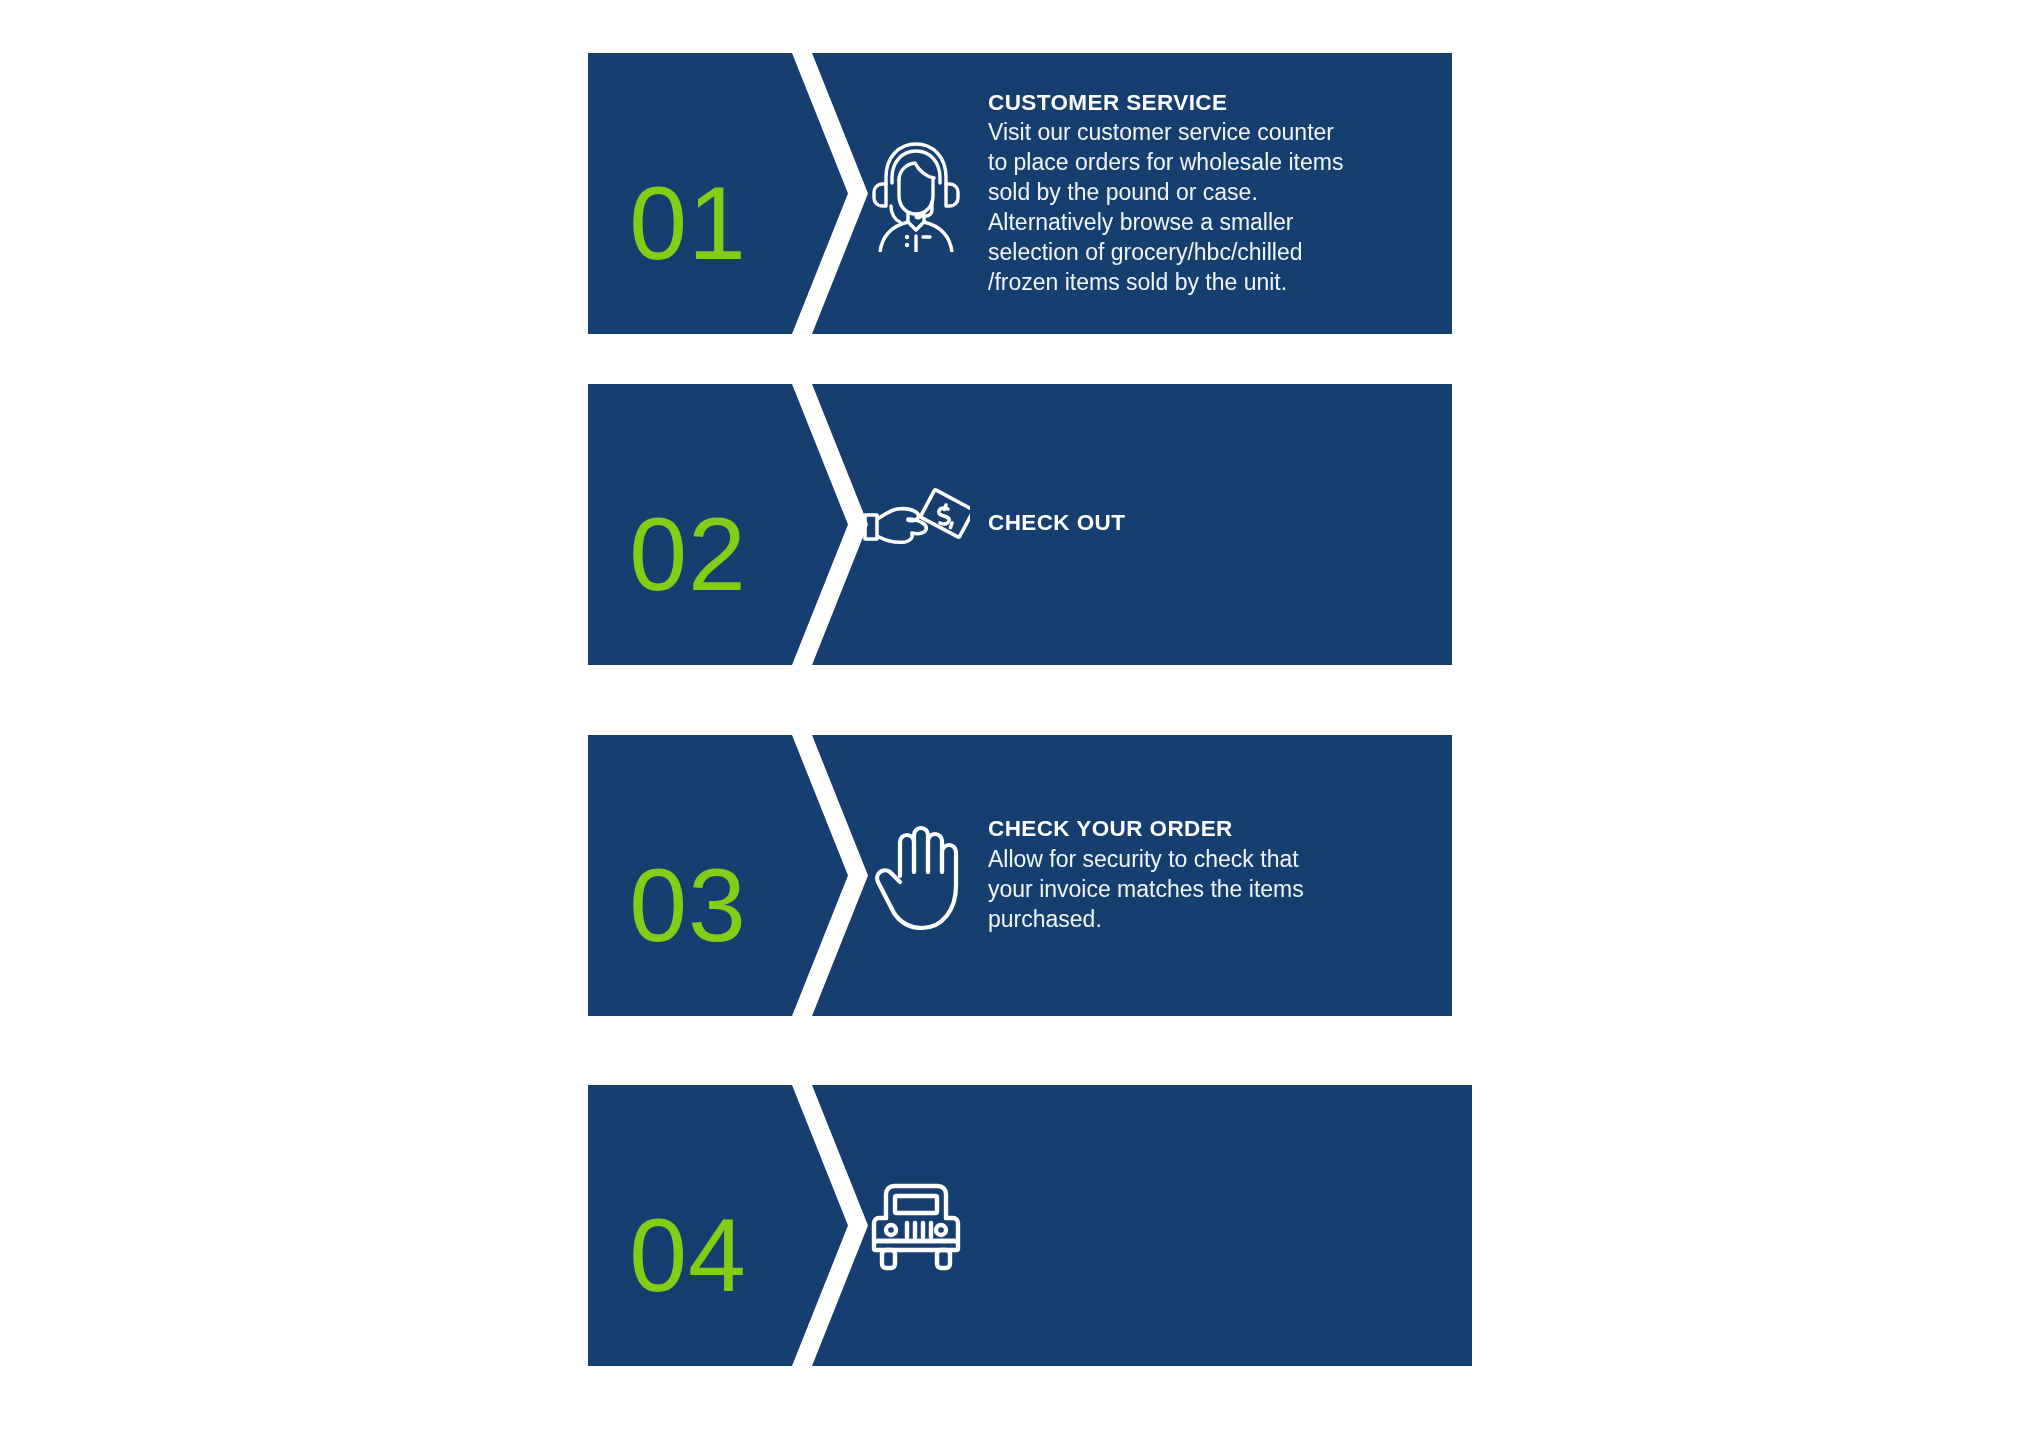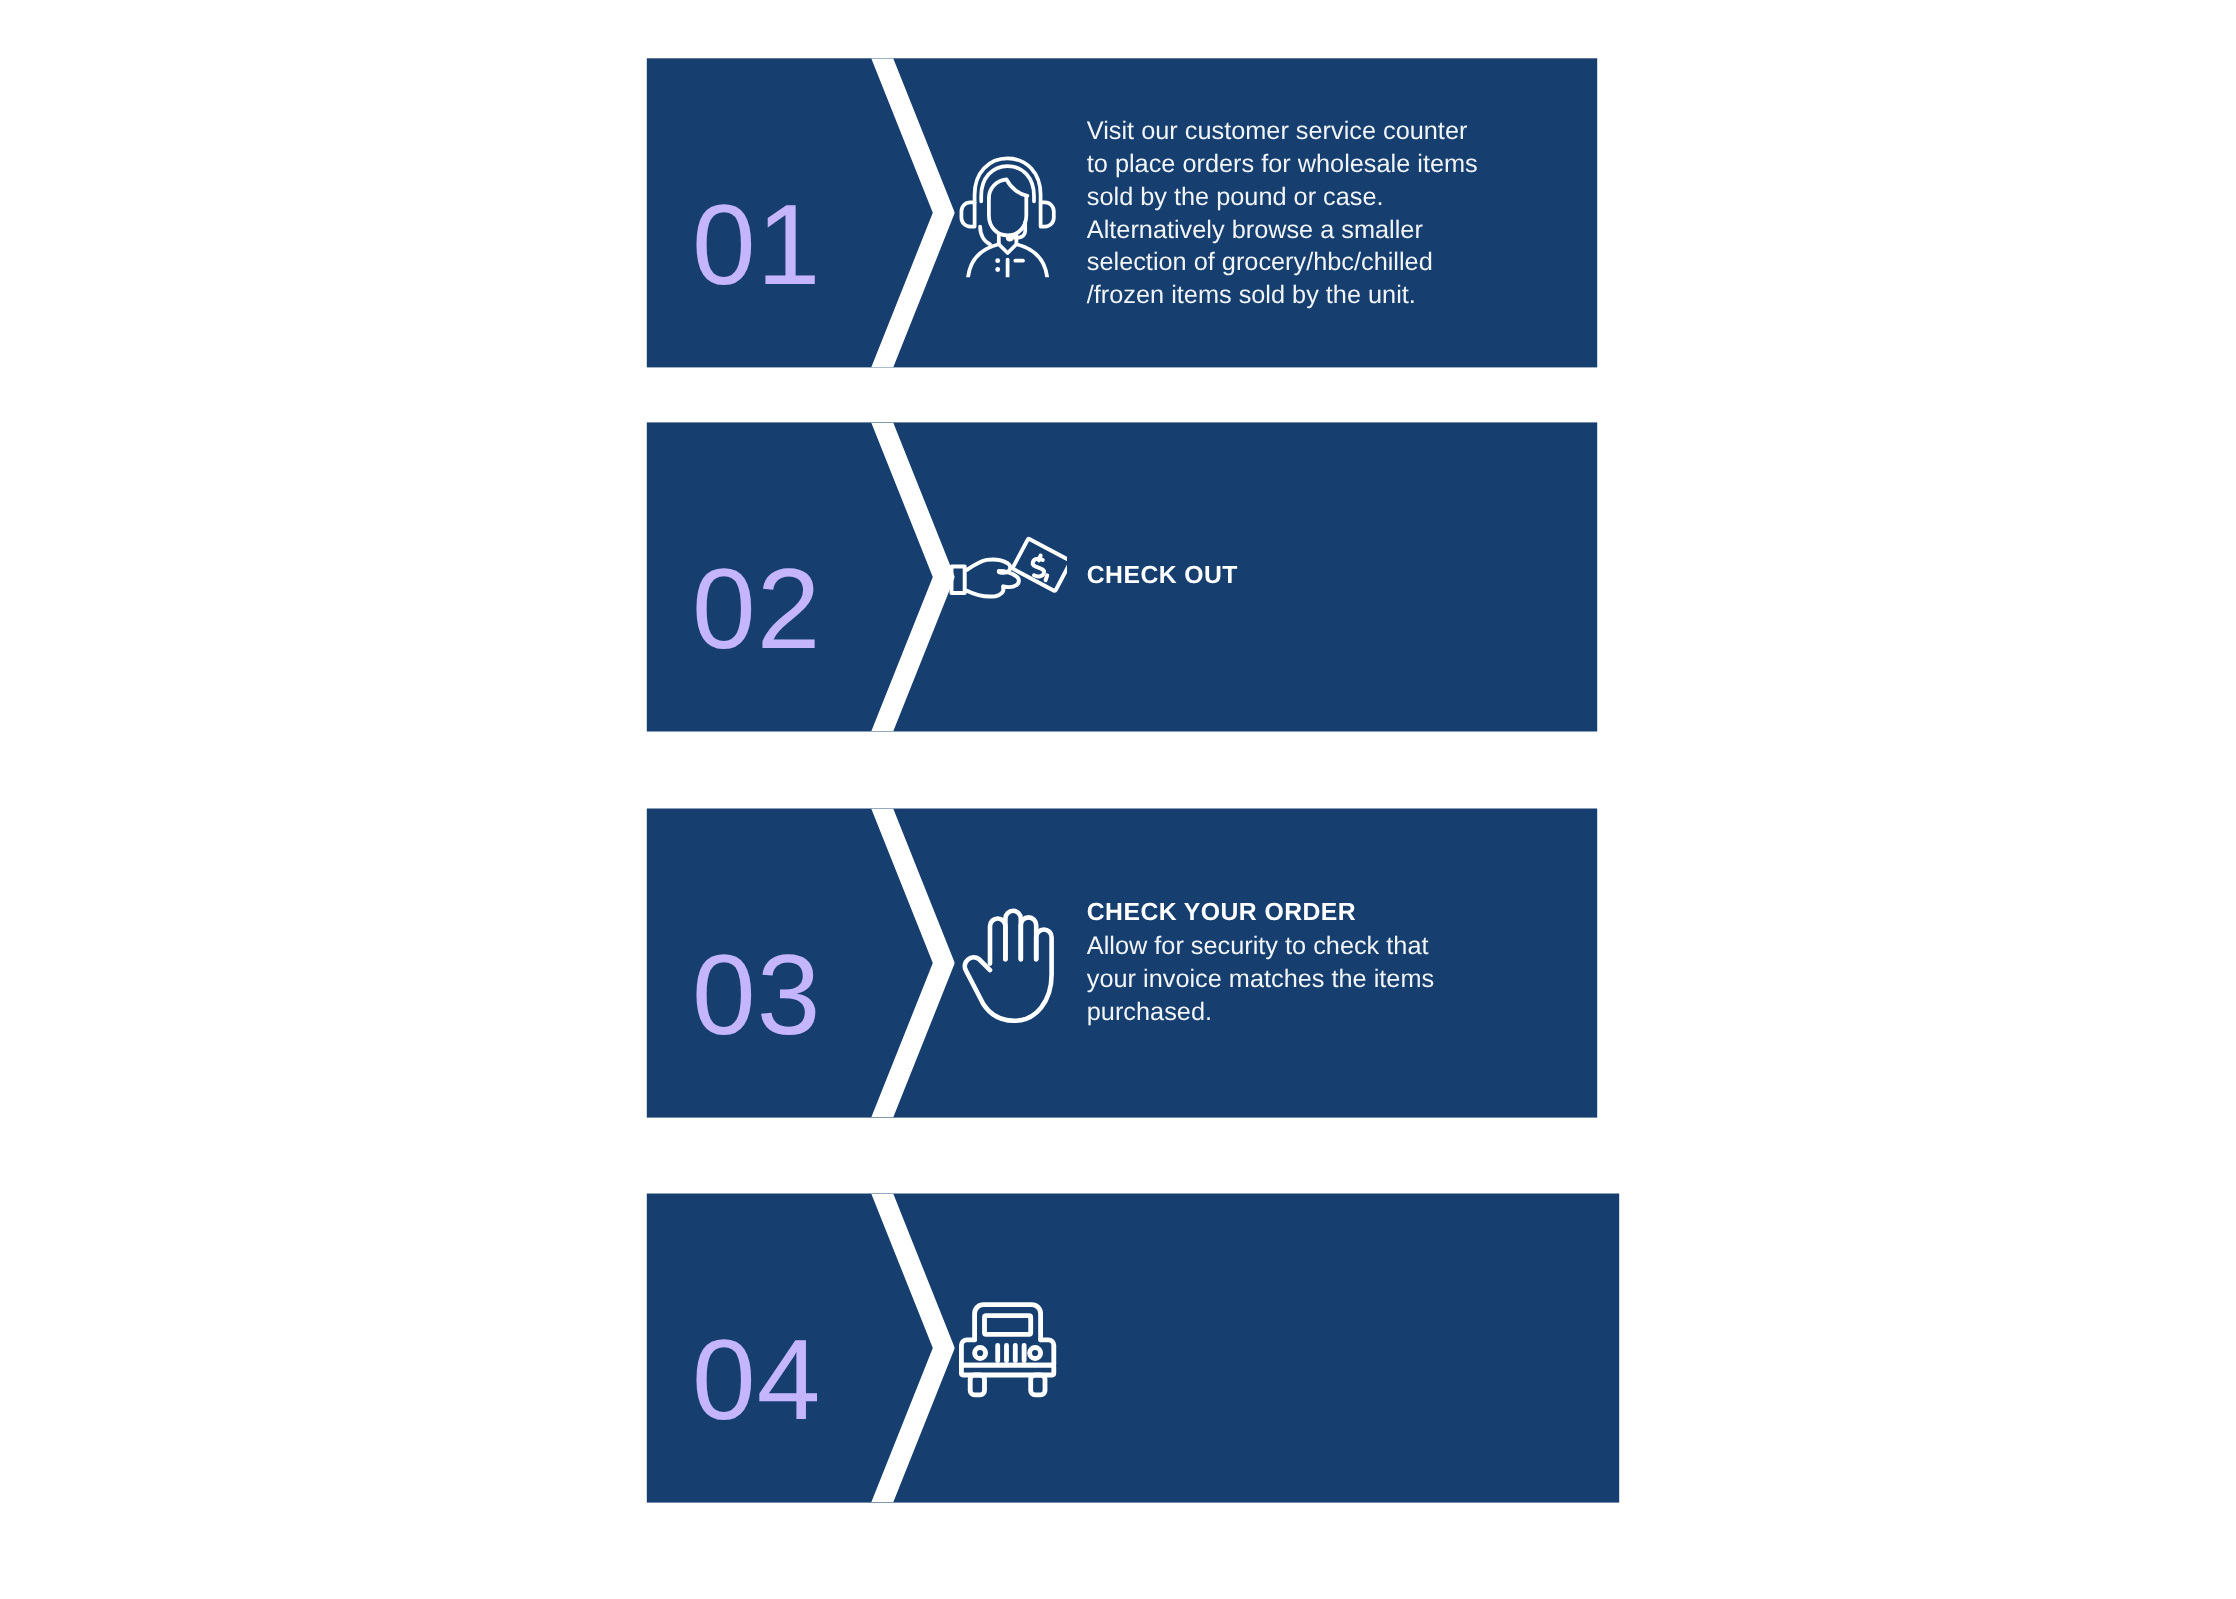--- a/index.html
+++ b/index.html
@@ -38,21 +38,21 @@
   
   .step-number {
     position: absolute;
     left: 0;
     top: 0;
     width: 200px;
     height: 340px;
     display: flex;
     align-items: center;
     justify-content: center;
-    color: #c4b5fd;
+    color: #84cc16;
     font-size: 104px;
     font-weight: 400;
     letter-spacing: 1px;
     line-height: 1;
     font-family: "Liberation Sans", sans-serif;
     user-select: none;
   }
 
   
   .chevron-sep {
@@ -135,20 +135,21 @@
         <path d="M42 86 C26 90 16 100 14 116"></path>
         <path d="M58 86 C74 90 84 100 86 116"></path>
         <path d="M50 100 v16"></path>
         <circle cx="41" cy="101" r="2.2" fill="#ffffff" stroke="none"></circle>
         <circle cx="41" cy="109" r="2.2" fill="#ffffff" stroke="none"></circle>
         <path d="M57 101 h7"></path>
       </svg>
     </div>
 
     <div class="step-text">
+      <div class="step-title">CUSTOMER SERVICE</div>
       <div class="step-body">Visit our customer service counter
 to place orders for wholesale items
 sold by the pound or case.
 Alternatively browse a smaller
 selection of grocery/hbc/chilled
 /frozen items sold by the unit.</div>
     </div>
   </div>
 
   <div class="step-panel p2">

